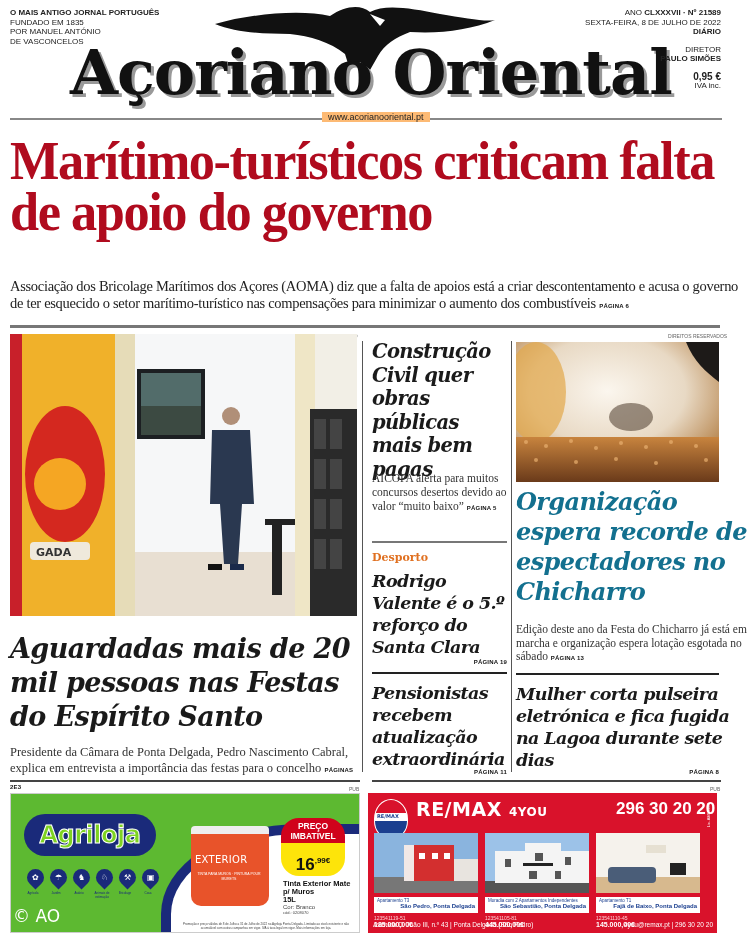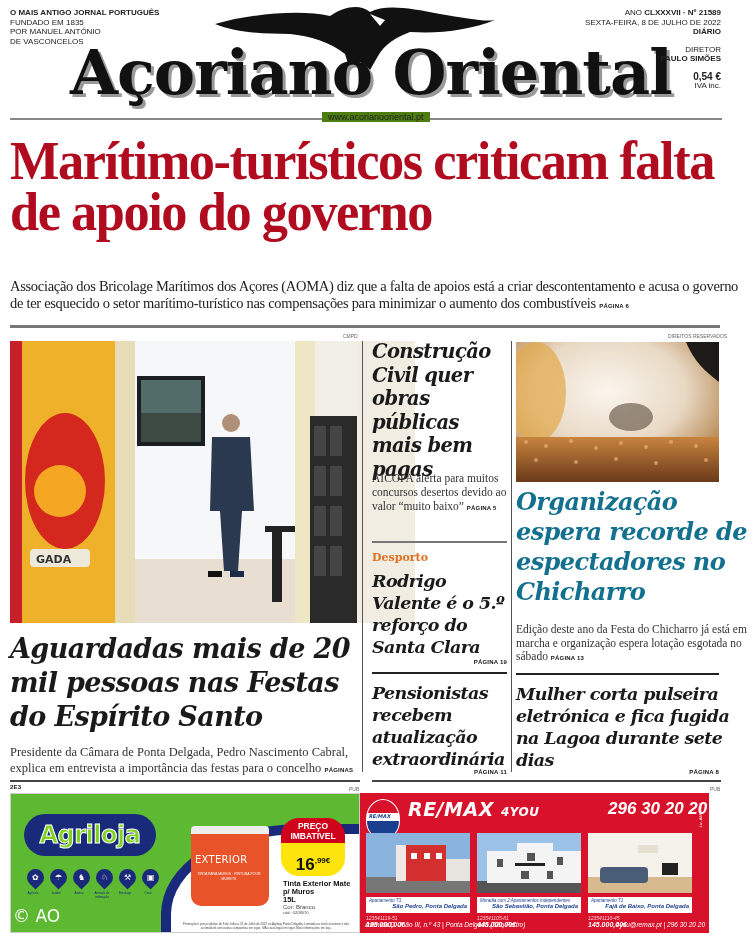--- a/index.html
+++ b/index.html
@@ -12,32 +12,32 @@
   .mh-left .strong { font-weight: bold; }
   .mh-right { position: absolute; right: 32px; top: 8px; text-align: right; font-family: "Liberation Sans", sans-serif; font-size: 8px; line-height: 9.5px; color: #222; }
   .mh-right .b { font-weight: bold; }
   .mh-right .gap { height: 8px; }
   .mh-right .price { font-size: 10px; font-weight: bold; }
   .logo { position: absolute; left: 70px; top: 30px; width: 545px; height: 78px; }
   .logo-text { position: absolute; left: 0; top: 6px; width: 545px; text-align: center; font-family: "DejaVu Serif", serif; font-weight: bold; font-size: 62px; letter-spacing: -1px; color: #111; text-shadow: 3px 3px 0 #999; white-space: nowrap; }
   .eagle { position: absolute; left: 140px; top: -26px; width: 290px; height: 70px; }
   .url-bar { position: absolute; left: 10px; top: 112px; width: 712px; height: 12px; }
   .url-line { position: absolute; top: 6px; height: 2px; background: #888; }
-  .url-text { position: absolute; left: 312px; top: 0; font-family: "Liberation Sans", sans-serif; font-size: 9px; color: #222; background: #4d7c0f; padding: 0 6px; }
+  .url-text { position: absolute; left: 312px; top: 0; font-family: "Liberation Sans", sans-serif; font-size: 9px; color: #222; background: #fdba74; padding: 0 6px; }
 
   
   .headline { position: absolute; left: 10px; top: 136px; width: 740px; font-family: "Liberation Serif", serif; font-size: 54px; line-height: 51px; color: #b00b1e; letter-spacing: -1.5px; transform: scaleX(0.97); transform-origin: left; }
   .headline-sub { position: absolute; left: 10px; top: 278px; width: 740px; font-family: "Liberation Serif", serif; font-size: 14.5px; line-height: 17px; color: #222; letter-spacing: -0.3px; }
   .pg { font-family: "Liberation Sans", sans-serif; font-size: 6px; font-weight: bold; letter-spacing: 0.2px; text-transform: uppercase; color: #111; }
   .rule-thick { position: absolute; height: 3px; background: #777; }
 
   .credit { position: absolute; font-family: "Liberation Sans", sans-serif; font-size: 5px; color: #666; }
 
   
-  .photo-main { position: absolute; left: 10px; top: 341px; width: 405px; height: 282px; background: #f1ede2; overflow: hidden; }
+  .photo-main { position: absolute; left: 10px; top: 334px; width: 347px; height: 282px; background: #f1ede2; overflow: hidden; }
   .vrule { position: absolute; width: 1px; background: #555; }
 
   .story-h { font-family: "DejaVu Serif", serif; color: #1a1a1a; letter-spacing: -0.6px; font-style: italic; }
   .story-p { font-family: "Liberation Serif", serif; color: #333; }
 
   .h-aguardadas { position: absolute; left: 10px; top: 632px; width: 352px; font-size: 27px; line-height: 34px; }
   .p-aguardadas { position: absolute; left: 10px; top: 745px; width: 352px; font-size: 12.5px; line-height: 15.5px; }
 
   
   .h-construcao { position: absolute; left: 372px; top: 340px; width: 135px; font-size: 19.5px; line-height: 23.5px; }
@@ -74,21 +74,21 @@
   .price-tag { position: absolute; left: 270px; top: 24px; width: 64px; height: 58px; border-radius: 18px; overflow: hidden; }
   .price-top { height: 25px; background: #d0021b; color: #fff; font-family: "Liberation Sans", sans-serif; font-weight: bold; font-size: 8.5px; line-height: 10px; text-align: center; padding-top: 3px; }
   .price-bot { height: 33px; background: #fde40a; color: #111; font-family: "Liberation Sans", sans-serif; font-weight: bold; font-size: 17px; text-align: center; padding-top: 12px; }
   .price-bot sup { font-size: 8px; }
   .agri-prod { position: absolute; left: 272px; top: 86px; font-family: "Liberation Sans", sans-serif; color: #111; }
   .agri-prod .n { font-weight: bold; font-size: 7.5px; line-height: 8px; }
   .agri-prod .c { font-size: 6px; color: #444; }
   .agri-prod .r { font-size: 4px; color: #444; }
   .agri-fine { position: absolute; left: 165px; top: 128px; width: 180px; font-family: "Liberation Sans", sans-serif; font-size: 3px; color: #444; text-align: center; line-height: 4px; }
 
-  .ad-remax { position: absolute; left: 360px; top: 793px; width: 349px; height: 140px; background: #d9122b; overflow: hidden; font-style: italic; }
+  .ad-remax { position: absolute; left: 368px; top: 793px; width: 349px; height: 140px; background: #d9122b; overflow: hidden; }
   .remax-balloon { position: absolute; left: 6px; top: 6px; width: 34px; height: 40px; border-radius: 50% 50% 45% 45%; background: linear-gradient(#d9122b 0 33%, #fff 33% 55%, #1b3f8f 55% 100%); border: 1px solid #fff; }
   .remax-balloon span { position: absolute; top: 13px; left: 2px; font-family: "DejaVu Sans", sans-serif; font-size: 5px; font-weight: bold; color: #1b3f8f; }
   .remax-brand { position: absolute; left: 48px; top: 5px; font-family: "DejaVu Sans", sans-serif; font-weight: bold; font-size: 19px; color: #fff; letter-spacing: 0.5px; }
   .remax-brand small { font-size: 12px; }
   .remax-phone { position: absolute; left: 248px; top: 6px; font-family: "Liberation Sans", sans-serif; font-weight: bold; font-size: 17px; color: #fff; }
   .remax-lic { position: absolute; left: 338px; top: 10px; font-family: "Liberation Sans", sans-serif; font-size: 4px; color: #fff; writing-mode: vertical-rl; transform: rotate(180deg); }
   .listing { position: absolute; top: 40px; width: 104px; }
   .listing .img { height: 60px; }
   .listing .cap { background: #fff; height: 16px; padding: 1px 3px; font-family: "Liberation Sans", sans-serif; color: #1b3f8f; }
   .listing .cap .t { font-size: 4.5px; }
@@ -117,21 +117,21 @@
   </div>
 
   <div class="mh-right">
     <div><span>ANO</span> <span class="b">CLXXXVII</span> <span class="b">· Nº 21589</span></div>
     <div>SEXTA-FEIRA, 8 DE JULHO DE 2022</div>
     <div class="b">DIÁRIO</div>
     <div class="gap"></div>
     <div>DIRETOR</div>
     <div class="b">PAULO SIMÕES</div>
     <div class="gap"></div>
-    <div class="price">0,54 €</div>
+    <div class="price">0,95 €</div>
     <div>IVA inc.</div>
   </div>
 
   <div class="url-bar">
     <div class="url-line" style="left:0;width:320px;"></div>
     <div class="url-line" style="left:400px;width:312px;"></div>
     <span class="url-text">www.acorianooriental.pt</span>
   </div>
 </header>
 

